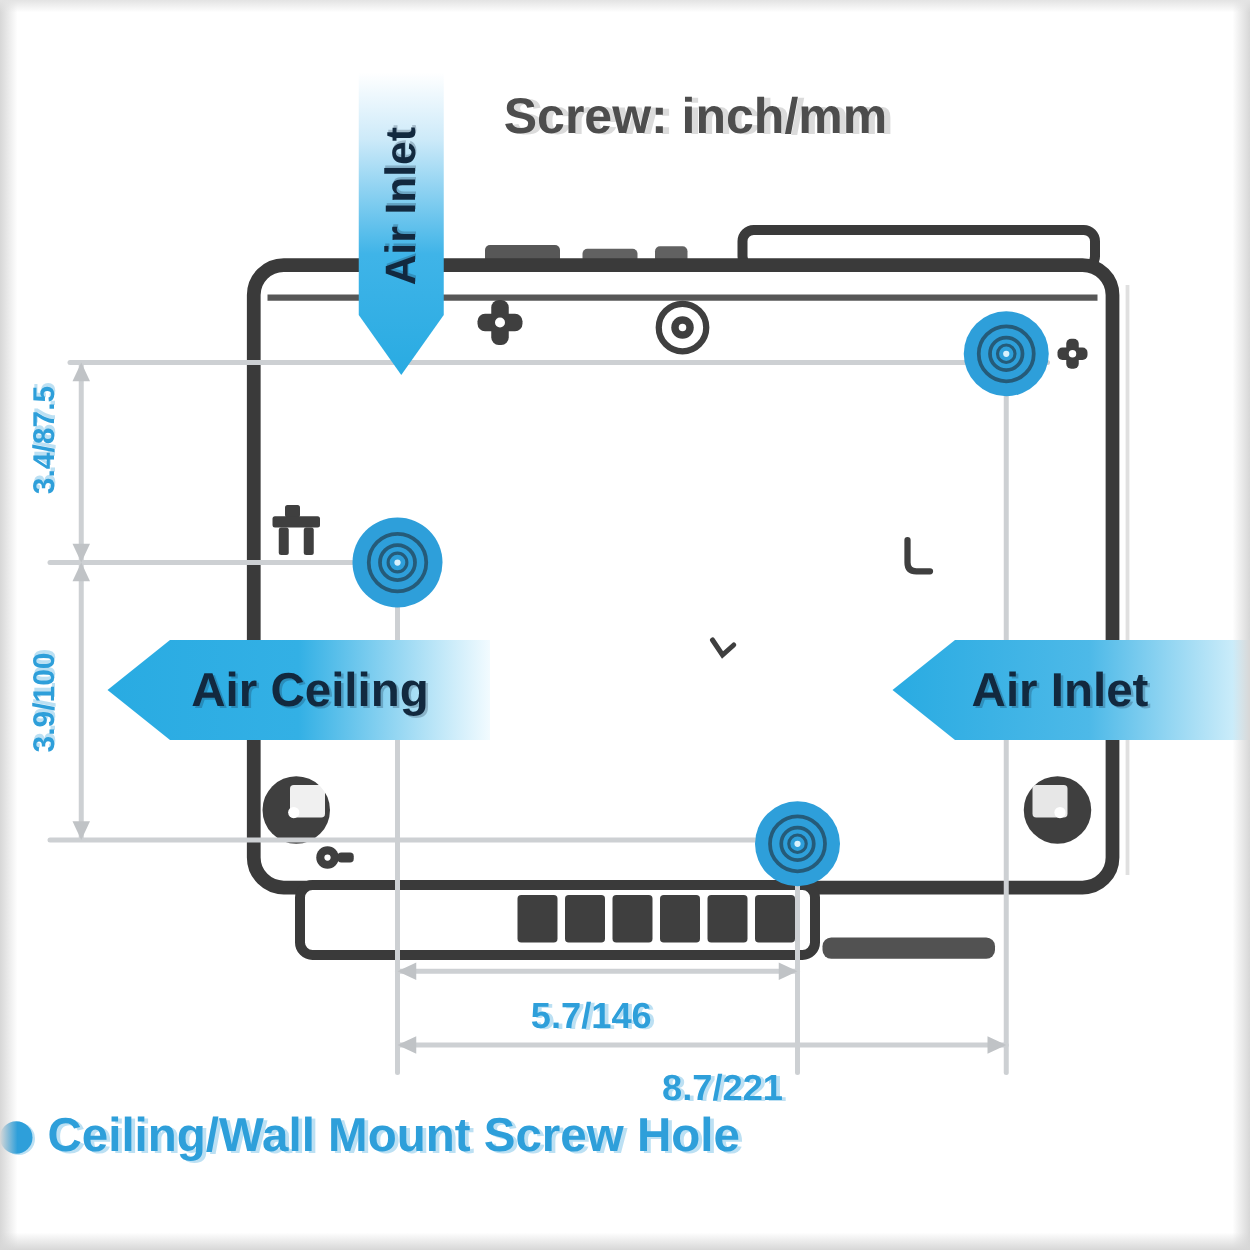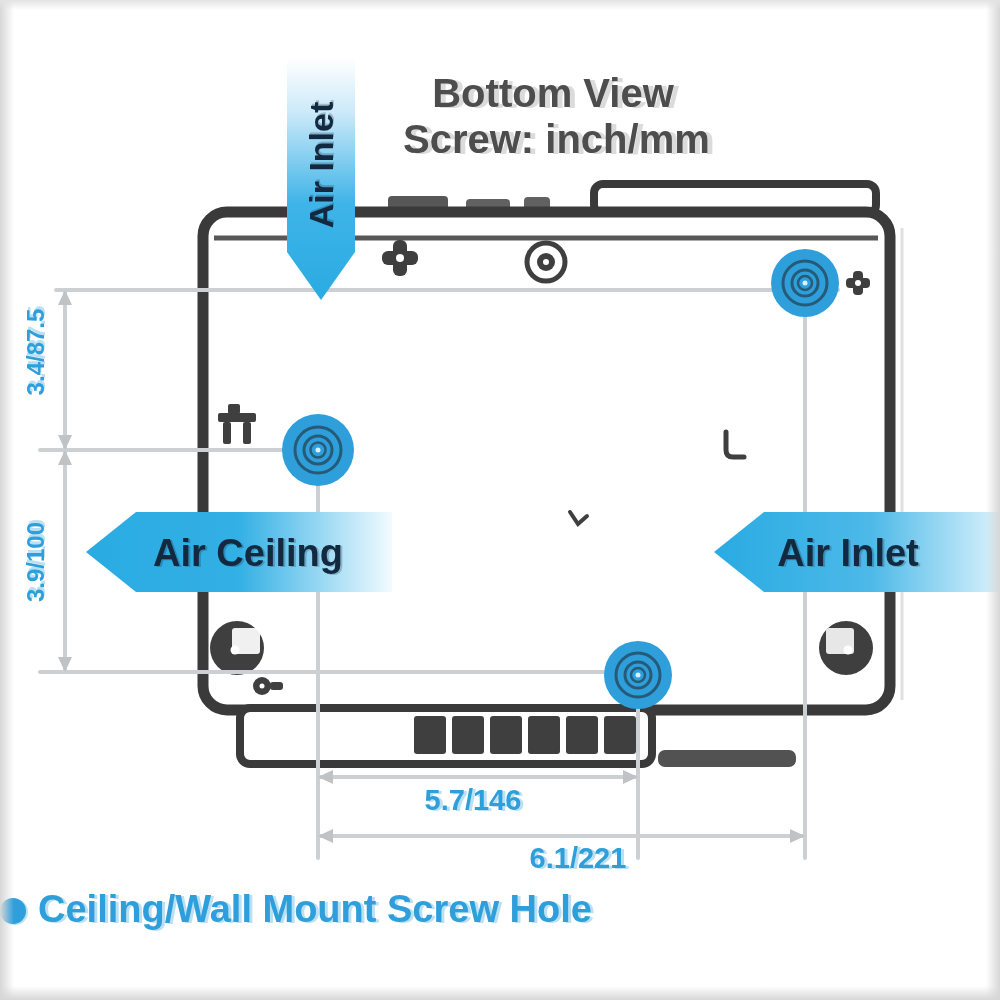--- a/index.html
+++ b/index.html
@@ -24,21 +24,21 @@
   }
   .ribbon-label.exhaust{left:113px;top:531px;width:270px;font-size:38px;line-height:44px;}
   .ribbon-label.inlet-right{left:728px;top:531px;width:240px;font-size:38px;line-height:44px;}
   .dim{
     color:#2e9fda;font-weight:bold;text-align:center;
     text-shadow:3px 1px 0 rgba(46,159,218,.32);
   }
   .dim.side{width:170px;height:28px;font-size:24px;line-height:28px;transform:rotate(-90deg);transform-origin:center;}
   .dim.side1{left:-49px;top:338px;}
   .dim.side2{left:-49px;top:548px;}
-  .dim.bottom{width:170px;font-size:29px;line-height:32px;}
+  .dim.bottom{width:170px;font-size:29px;line-height:32px;margin-top:13px;}
   .dim.bottom1{left:388px;top:784px;}
   .dim.bottom2{left:493px;top:842px;}
   .legend{
     left:0;right:0;top:886px;text-align:left;z-index:3;position:absolute;
     color:#2e9fda;font-weight:bold;font-size:38px;line-height:46px;white-space:nowrap;
     text-shadow:3px 1px 0 rgba(46,159,218,.32);
   }
   .legend .bullet{
     display:inline-block;width:26px;height:26px;border-radius:50%;
     background:#2e9fda;margin-right:12px;vertical-align:-2px;
@@ -177,32 +177,31 @@
       <circle r="7" fill="none" stroke="#255b79" stroke-width="2.5"></circle>
       <circle r="2.5" fill="#d8f1fd"></circle>
     </g>
 
     <polygon points="287,58 355,58 355,252 321,300 287,252" fill="url(#g-top)"></polygon>
     <polygon points="86,552 136,512 392,512 392,592 136,592" fill="url(#g-left)"></polygon>
     <polygon points="714,552 764,512 1000,512 1000,592 764,592" fill="url(#g-right)"></polygon>
   </svg>
 
   <div class="txt title-block">
-    <div>Bottom View</div>
     <div>Screw: inch/mm</div>
   </div>
 
   <div class="txt ribbon-label vertical">Air Inlet</div>
   <div class="txt ribbon-label exhaust">Air Ceiling</div>
   <div class="txt ribbon-label inlet-right">Air Inlet</div>
 
   <div class="txt dim side side1">3.4/87.5</div>
   <div class="txt dim side side2">3.9/100</div>
   <div class="txt dim bottom bottom1">5.7/146</div>
-  <div class="txt dim bottom bottom2">6.1/221</div>
+  <div class="txt dim bottom bottom2">8.7/221</div>
 
   <div class="legend">
     <span class="bullet"></span><span>Ceiling/Wall Mount Screw Hole</span>
   </div>
 
   <div class="fade left"></div>
   <div class="fade right"></div>
   <div class="fade bottom"></div>
   <div class="fade top"></div>
 </div>

